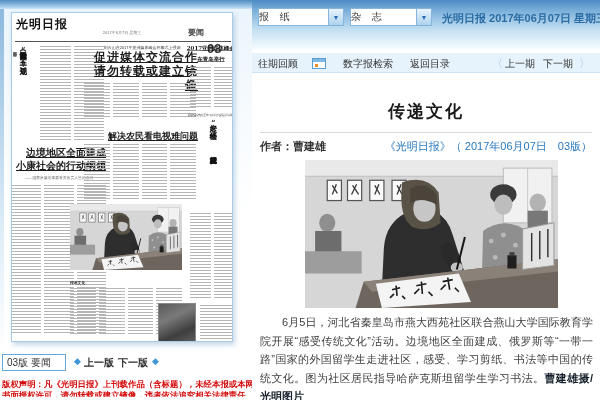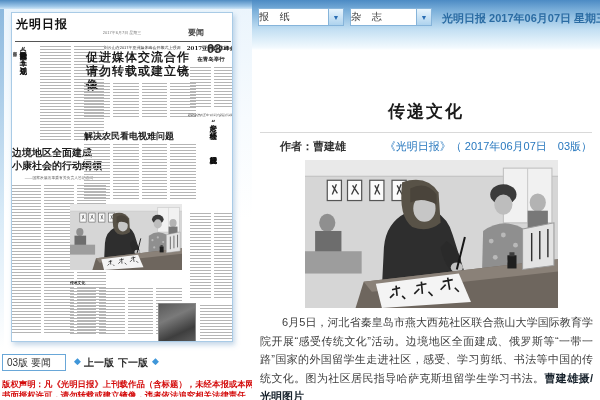--- a/index.html
+++ b/index.html
@@ -23,21 +23,21 @@
   .cflex { display:flex; justify-content:center; align-items:center; }
   .cflex .tiny { transform-origin:center; }
   .serif { font-family:"DejaVu Serif","Liberation Serif",serif; }
 
   .sim { display:flex; gap:3px; }
   .sim > i { flex:1; display:block;
     background:repeating-linear-gradient(180deg,#b5b5b5 0 1px,transparent 1px 3px); }
   .vtext { writing-mode:vertical-rl; text-orientation:upright; }
 
   #np-rule { background:#555; height:1px; }
-  .np-head { font-weight:bold; color:#1c1c1c; text-align:left; line-height:1.15; }
+  .np-head { font-weight:bold; color:#1c1c1c; text-align:right; line-height:1.15;text-decoration:underline; }
 
   #thumb-photo { background:#ddd; }
   #dark-photo { background:linear-gradient(155deg,#5a5a5a,#7a7a7a 35%,#3e3e3e 70%,#606060);
     border:1px solid #888; }
 
   
   #page-select { position:absolute; left:2px; top:354px; width:64px; height:17px;
     border:1px solid #69a7d8; background:#fff; color:#333; font-size:10px;
     line-height:15px; padding-left:4px; }
   .pager-link { position:absolute; top:356px; font-size:10px; color:#2b2b2b; font-weight:bold; }
@@ -68,21 +68,21 @@
 
   #cal-icon { position:absolute; left:60px; top:5px; width:14px; height:11px;
     background:#fff; border:1px solid #5a9fd4; }
   #cal-icon::before { content:""; position:absolute; left:0; top:0; width:12px; height:3px; background:#7fb8e2; }
   #cal-icon::after { content:""; position:absolute; left:2px; top:5px; width:3px; height:3px; background:#f08a24; }
 
   #article-title { position:absolute; left:0; top:100px; width:348px; text-align:center;
     font-size:17px; font-weight:bold; color:#1a1a1a; letter-spacing:2px; }
   #title-rule { position:absolute; left:8px; top:132px; width:332px; height:1px; background:#d9d9d9; }
   #author-row { position:absolute; left:8px; top:139px; width:332px; height:14px; font-size:11px; }
-  #author { float:left; color:#333; font-weight:bold;margin-left:20px; }
+  #author { float:left; color:#333; font-weight:bold; }
   #source { float:right; color:#2878be; cursor:pointer; }
 
   #main-photo { position:absolute; left:53px; top:160px; width:253px; height:148px; background:#d8d8d8; }
 
   #body-text { position:absolute; left:8px; top:313px; width:333px;
     font-size:11px; line-height:18.5px; color:#3d3d3d; text-align:justify; text-indent:2em; }
   #photo-credit { font-weight:bold; color:#16212b; }
 
   svg.photo { display:block; width:100%; height:100%; }
 </style>
@@ -265,20 +265,30 @@
         <span class="sel-label">报 纸</span>
         <span class="sel-arrow">▼</span>
       </div>
       <div class="select-box" style="left:98px;width:82px">
         <span class="sel-label">杂 志</span>
         <span class="sel-arrow">▼</span>
       </div>
       <div id="issue-label">光明日报 2017年06月07日 星期三</div>
     </div>
 
+    <div id="r-navbar">
+      <span class="nav-link" style="left:6px">往期回顾</span>
+      <span id="cal-icon"></span>
+      <span class="nav-link" style="left:91px">数字报检索</span>
+      <span class="nav-link" style="left:158px">返回目录</span>
+      <span class="bracket" style="left:240px">〈</span>
+      <span class="nav-link" style="left:253px">上一期</span>
+      <span class="nav-link" style="left:291px">下一期</span>
+      <span class="bracket" style="left:327px">〉</span>
+    </div>
 
     <div id="article-title">传递文化</div>
     <div id="title-rule"></div>
 
     <div id="author-row">
       <span id="author">
         <span>作者：</span><span>曹建雄</span>
       </span>
       <span id="source">《光明日报》（ 2017年06月07日　03版）</span>
     </div>

